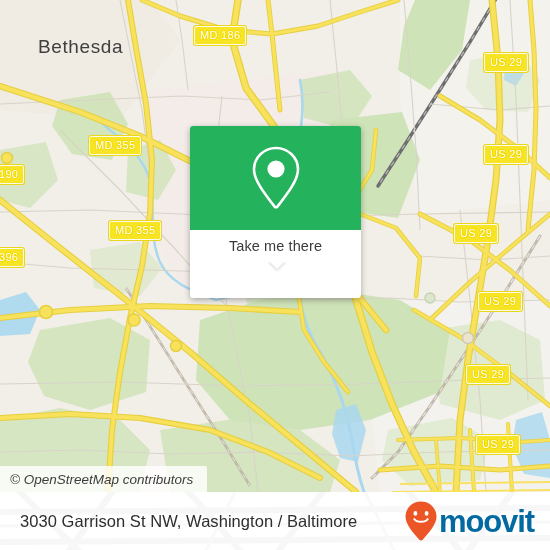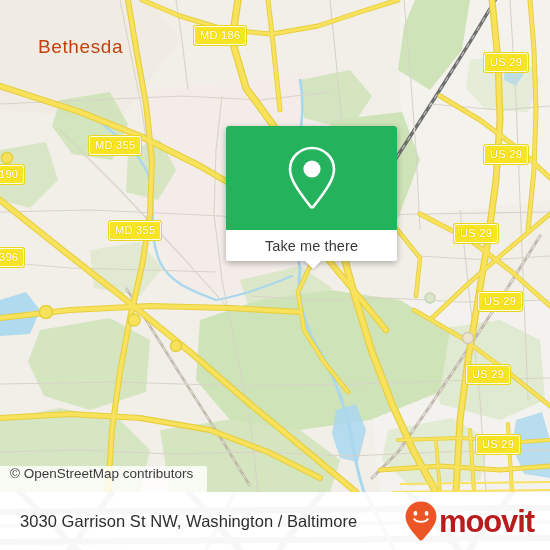--- a/index.html
+++ b/index.html
@@ -49,39 +49,38 @@
     letter-spacing: .3px;
     line-height: 14px;
     padding: 1px 5px 2px 5px;
     white-space: nowrap;
     text-shadow:
       -1px 0 #f2d900, 1px 0 #f2d900, 0 -1px #f2d900, 0 1px #f2d900;
     font-family: "Liberation Sans", sans-serif;
   }
   .place-label {
     position: absolute;
-    color: #c2410c;
+    color: #404040;
     font-size: 19px;
     letter-spacing: .6px;
     white-space: nowrap;
     font-family: "Liberation Sans", sans-serif;
   }
 
   
   #popup-card {
     position: absolute;
     left: 190px;
     top: 126px;
     width: 171px;
-    height: 135px;
+    height: 172px;
     border-radius: 3px;
     background: #ffffff;
     box-shadow: 0 2px 6px rgba(0,0,0,.30);
     overflow: visible;
-    margin-left: 36px;
   }
   #popup-head {
     position: absolute;
     left: 0; top: 0;
     width: 171px;
     height: 104px;
     background: #24b25d;
     border-radius: 3px 3px 0 0;
     display: flex;
     align-items: center;
@@ -115,23 +114,24 @@
   }
 
   
   #attribution {
     position: absolute;
     left: 0;
     top: 466px;
     height: 26px;
     padding: 0 14px 0 10px;
     display: flex;
-    align-items: flex-start;
+    align-items: center;
     background: rgba(255,255,255,.82);
     border-top-right-radius: 2px;
+    font-style: italic;
   }
   #attribution span {
     color: #3c3c3c;
     font-size: 13.5px;
   }
 
   
   #footer {
     position: absolute;
     left: 0;
@@ -163,21 +163,21 @@
     font-size: 16.5px;
     letter-spacing: .05px;
     white-space: nowrap;
   }
   #brand {
     display: flex;
     align-items: center;
     gap: 0px;
   }
   #brand-word {
-    color: #b91c1c;
+    color: #0369a1;
     font-size: 31px;
     font-weight: bold;
     letter-spacing: -1.1px;
     line-height: 31px;
     margin-left: 1px;
   }
 </style>
 </head>
 <body>
 

